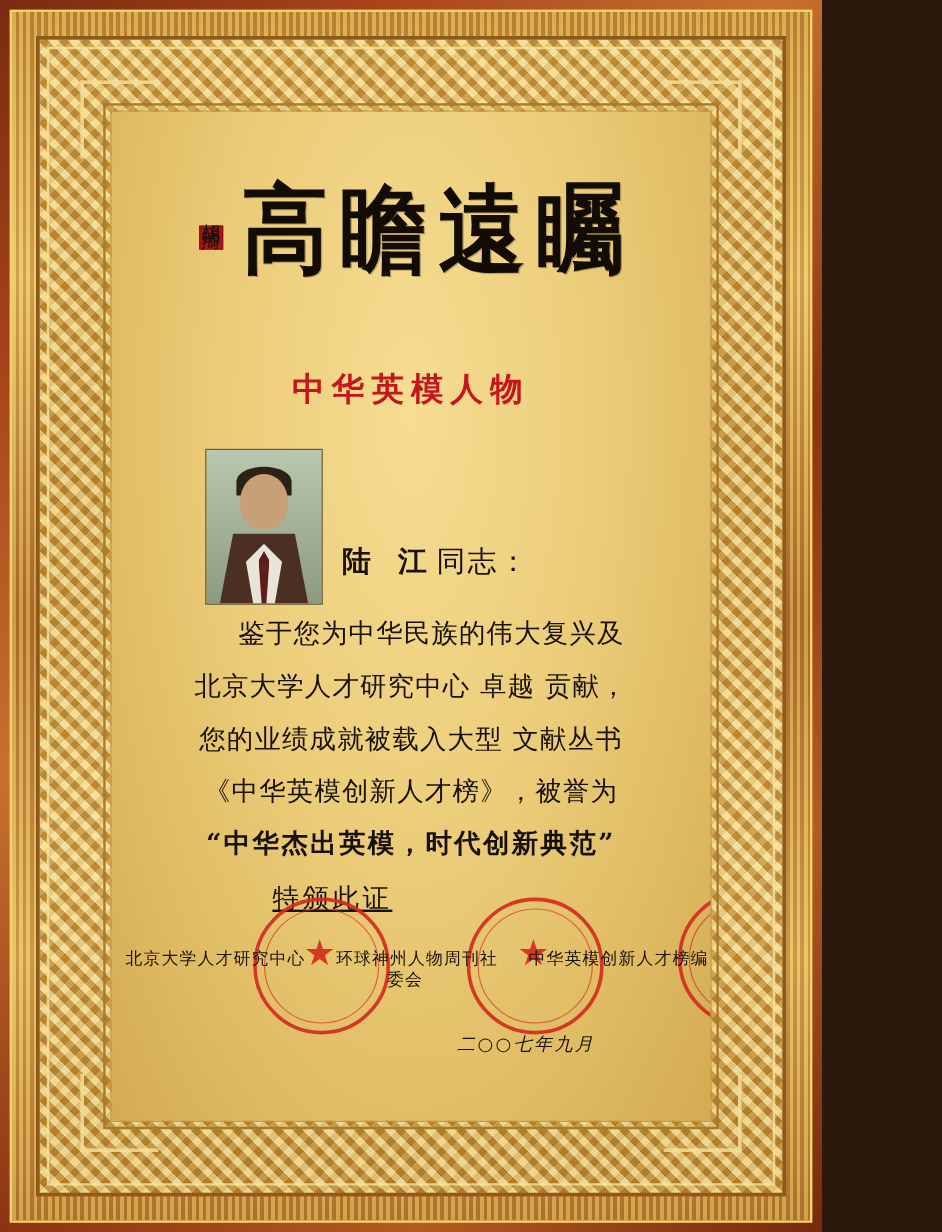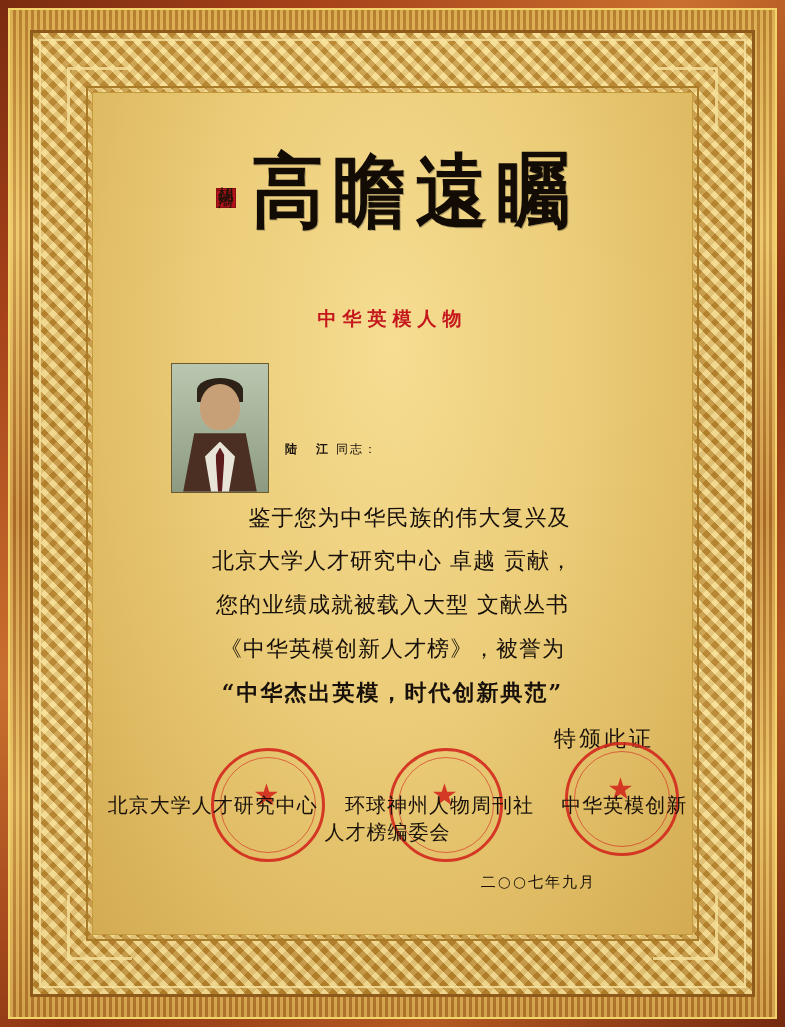--- a/index.html
+++ b/index.html
@@ -10,21 +10,21 @@
   body {
     width: 785px;
     height: 1027px;
     font-family: "DejaVu Sans", sans-serif;
     overflow: hidden;
   }
 
   
   .certificate {
     position: relative;
-    width: 785px;
+    width: 685px;
     height: 1027px;
     box-sizing: border-box;
     background:
       linear-gradient(135deg, #7a2b10 0%, #a8431a 18%, #c9702f 38%, #8e3312 60%, #b55a22 80%, #75290f 100%);
   }
   .frame-outer {
     position: absolute;
     left: 8px; top: 8px; right: 8px; bottom: 8px;
     box-sizing: border-box;
     border: 2px solid #f3d46a;
@@ -127,21 +127,21 @@
     transform: scaleY(1.12);
     text-shadow: 1px 1px 0 rgba(0,0,0,.25);
   }
 
   .title-block {
     text-align: center;
     margin-top: 30px;
   }
   .title-line {
     font-family: "DejaVu Serif", serif;
-    font-size: 19px;
+    font-size: 27px;
     font-weight: bold;
     color: #c4161c;
     letter-spacing: 6px;
     line-height: 1.45;
   }
 
   .body-block {
     position: relative;
     margin-top: 26px;
     padding: 0 12px;
@@ -192,22 +192,22 @@
   .photo .tie {
     position: absolute;
     left: 50%; bottom: 0;
     transform: translateX(-50%);
     width: 9px; height: 44px;
     background: #5d1d1d;
     clip-path: polygon(50% 0, 100% 18%, 72% 100%, 28% 100%, 0 18%);
   }
 
   .salutation {
-    font-family: Liberation Serif, serif;
-    font-size: 12px;
+    font-family: Liberation Sans, sans-serif;
+    font-size: 24px;
     color: #1a120a;
     letter-spacing: 2px;
     padding-top: 82px;
     margin-left: 8px;
   }
   .salutation .name {
     letter-spacing: 8px;
     font-weight: bold;
   }
 
@@ -221,24 +221,25 @@
     text-align: center;
     margin-top: 2px;
   }
   .para .indent { display: inline-block; width: 34px; }
   .para-strong {
     font-weight: bold;
     font-size: 22px;
     letter-spacing: 2px;
   }
   .para-last {
-    text-align: right;
+    text-align: left;
     padding-left: 96px;
     margin-top: 4px;
     letter-spacing: 3px;
+    text-decoration: underline;
   }
 
   
   .seal-row {
     position: absolute;
     left: 0; right: 0;
     bottom: 56px;
     height: 130px;
   }
   .seal {
@@ -270,37 +271,38 @@
     border-radius: 50%;
     opacity: .7;
   }
   .seal1 { left: 118px; top: 0; }
   .seal2 { left: 296px; top: 0; }
   .seal3 { left: 472px; top: -6px; }
 
   .org-line {
     position: absolute;
     left: 0; right: 0;
-    bottom: 88px;
+    bottom: 108px;
     text-align: center;
     font-family: "DejaVu Serif", serif;
-    font-size: 20px;
+    font-size: 14px;
     color: #1a120a;
     letter-spacing: 1px;
   }
   .org-line span { margin: 0 10px; }
 
   .date-line {
     position: absolute;
     right: 96px;
-    bottom: 42px;
+    bottom: 54px;
     font-family: "DejaVu Serif", serif;
     font-size: 15px;
     color: #1a120a;
     letter-spacing: 2px;
+    font-style: italic;
   }
 </style>
 </head>
 <body>
 
 <div class="certificate">
   <div class="frame-outer"></div>
   <div class="frame-pattern">
     <div class="corner tl"></div>
     <div class="corner tr"></div>

